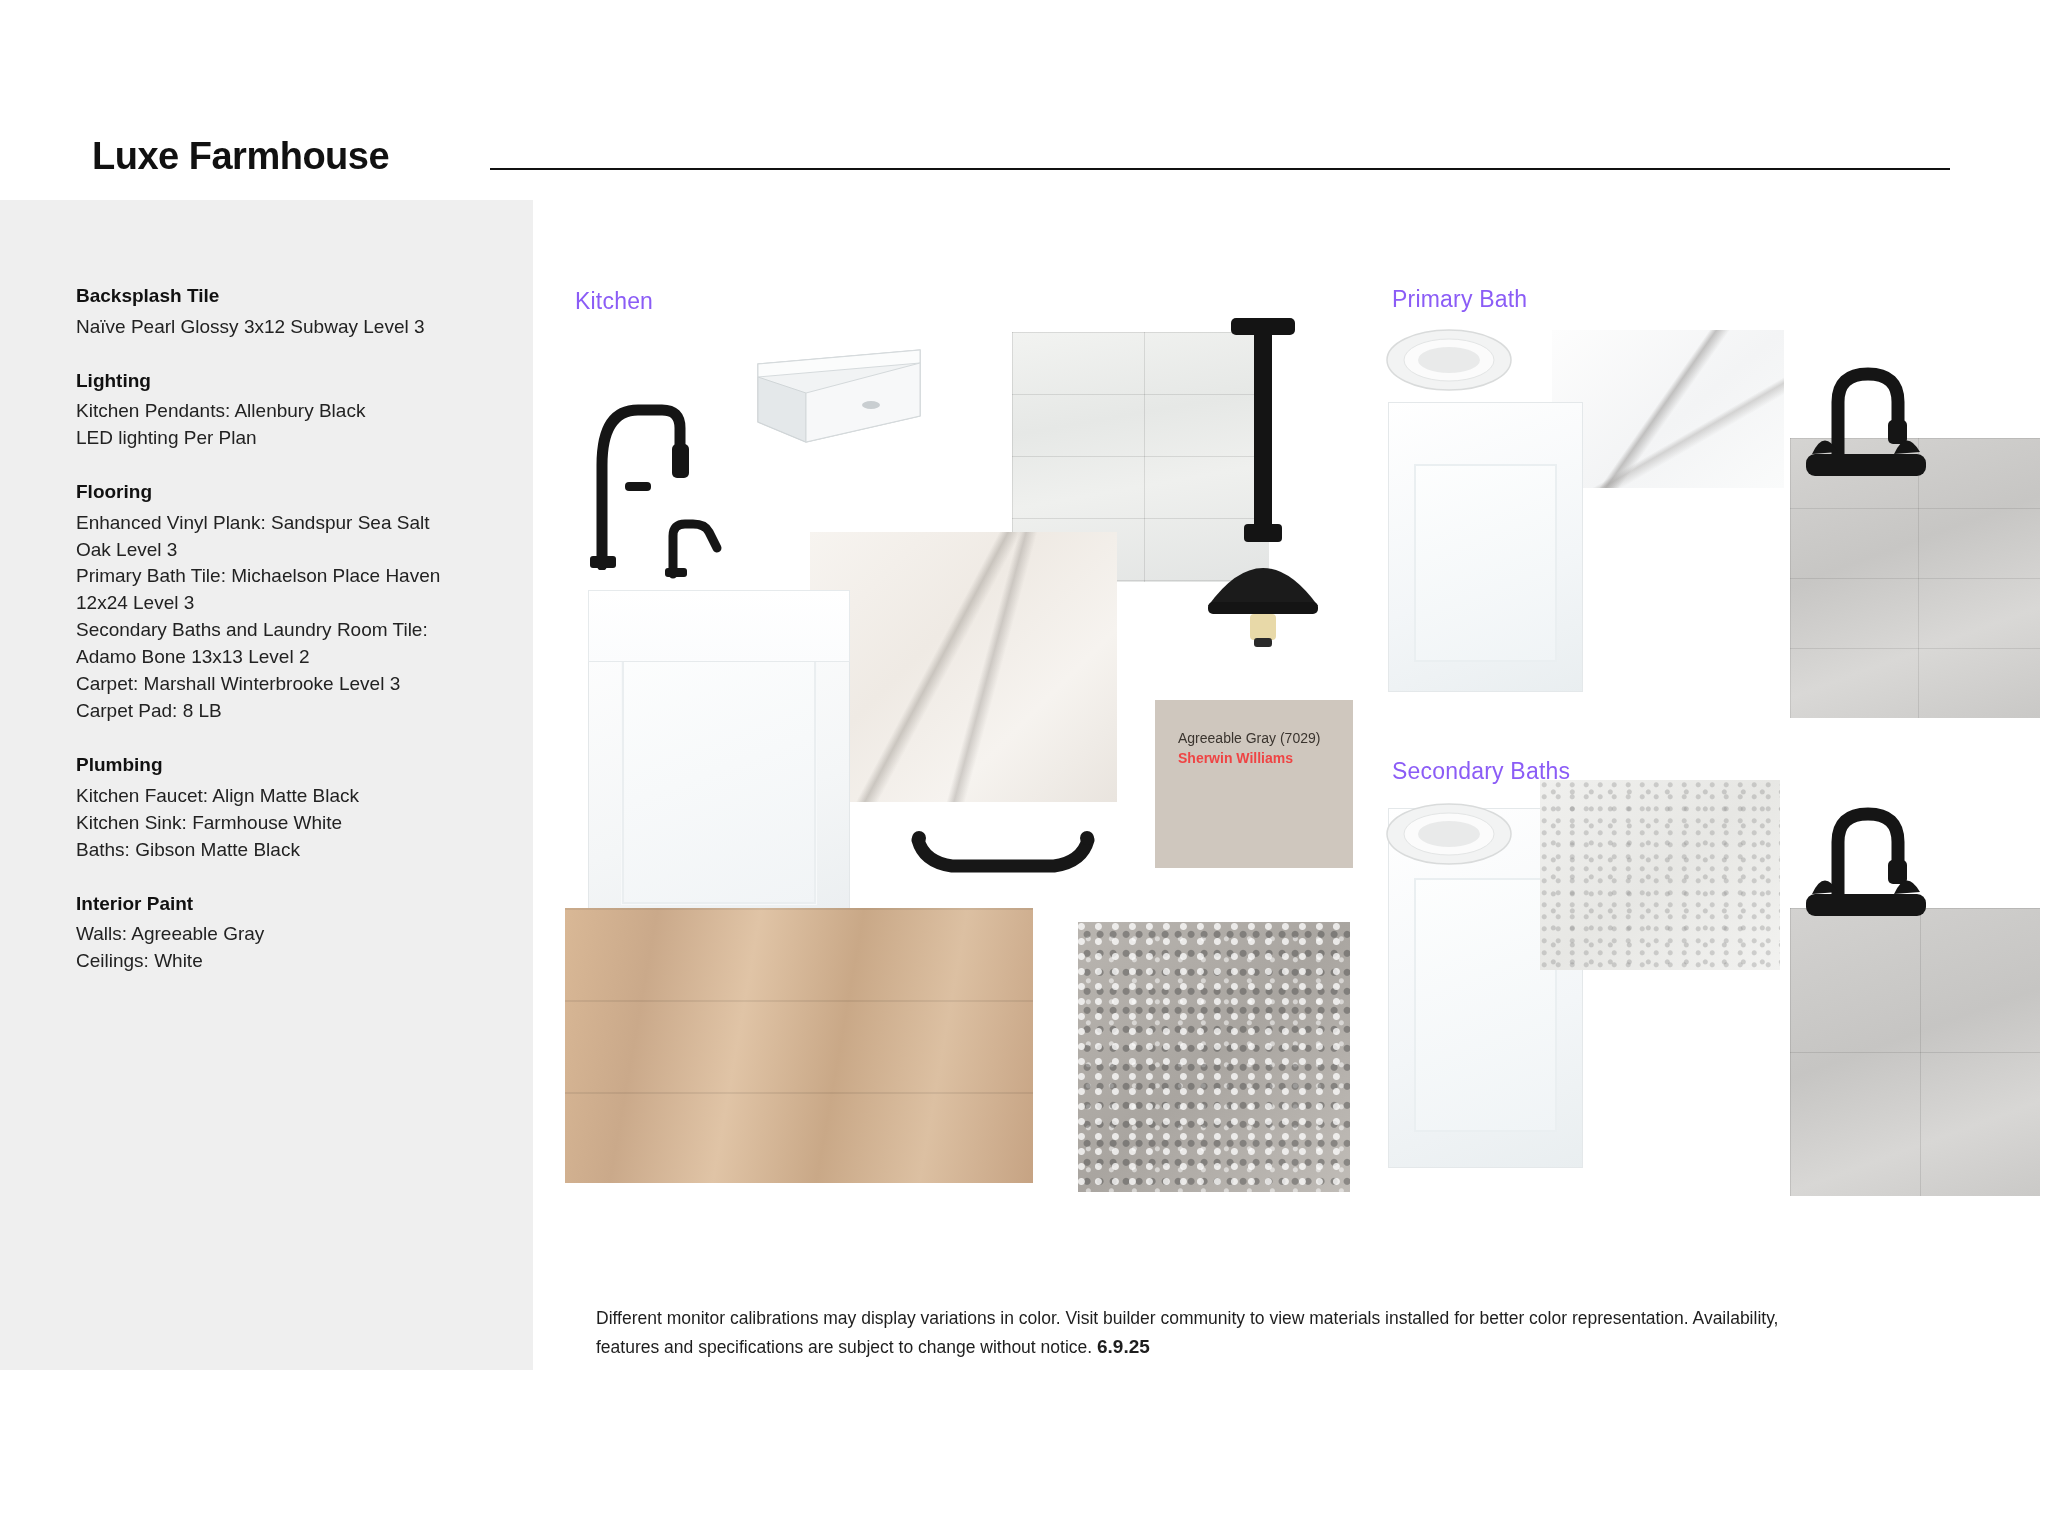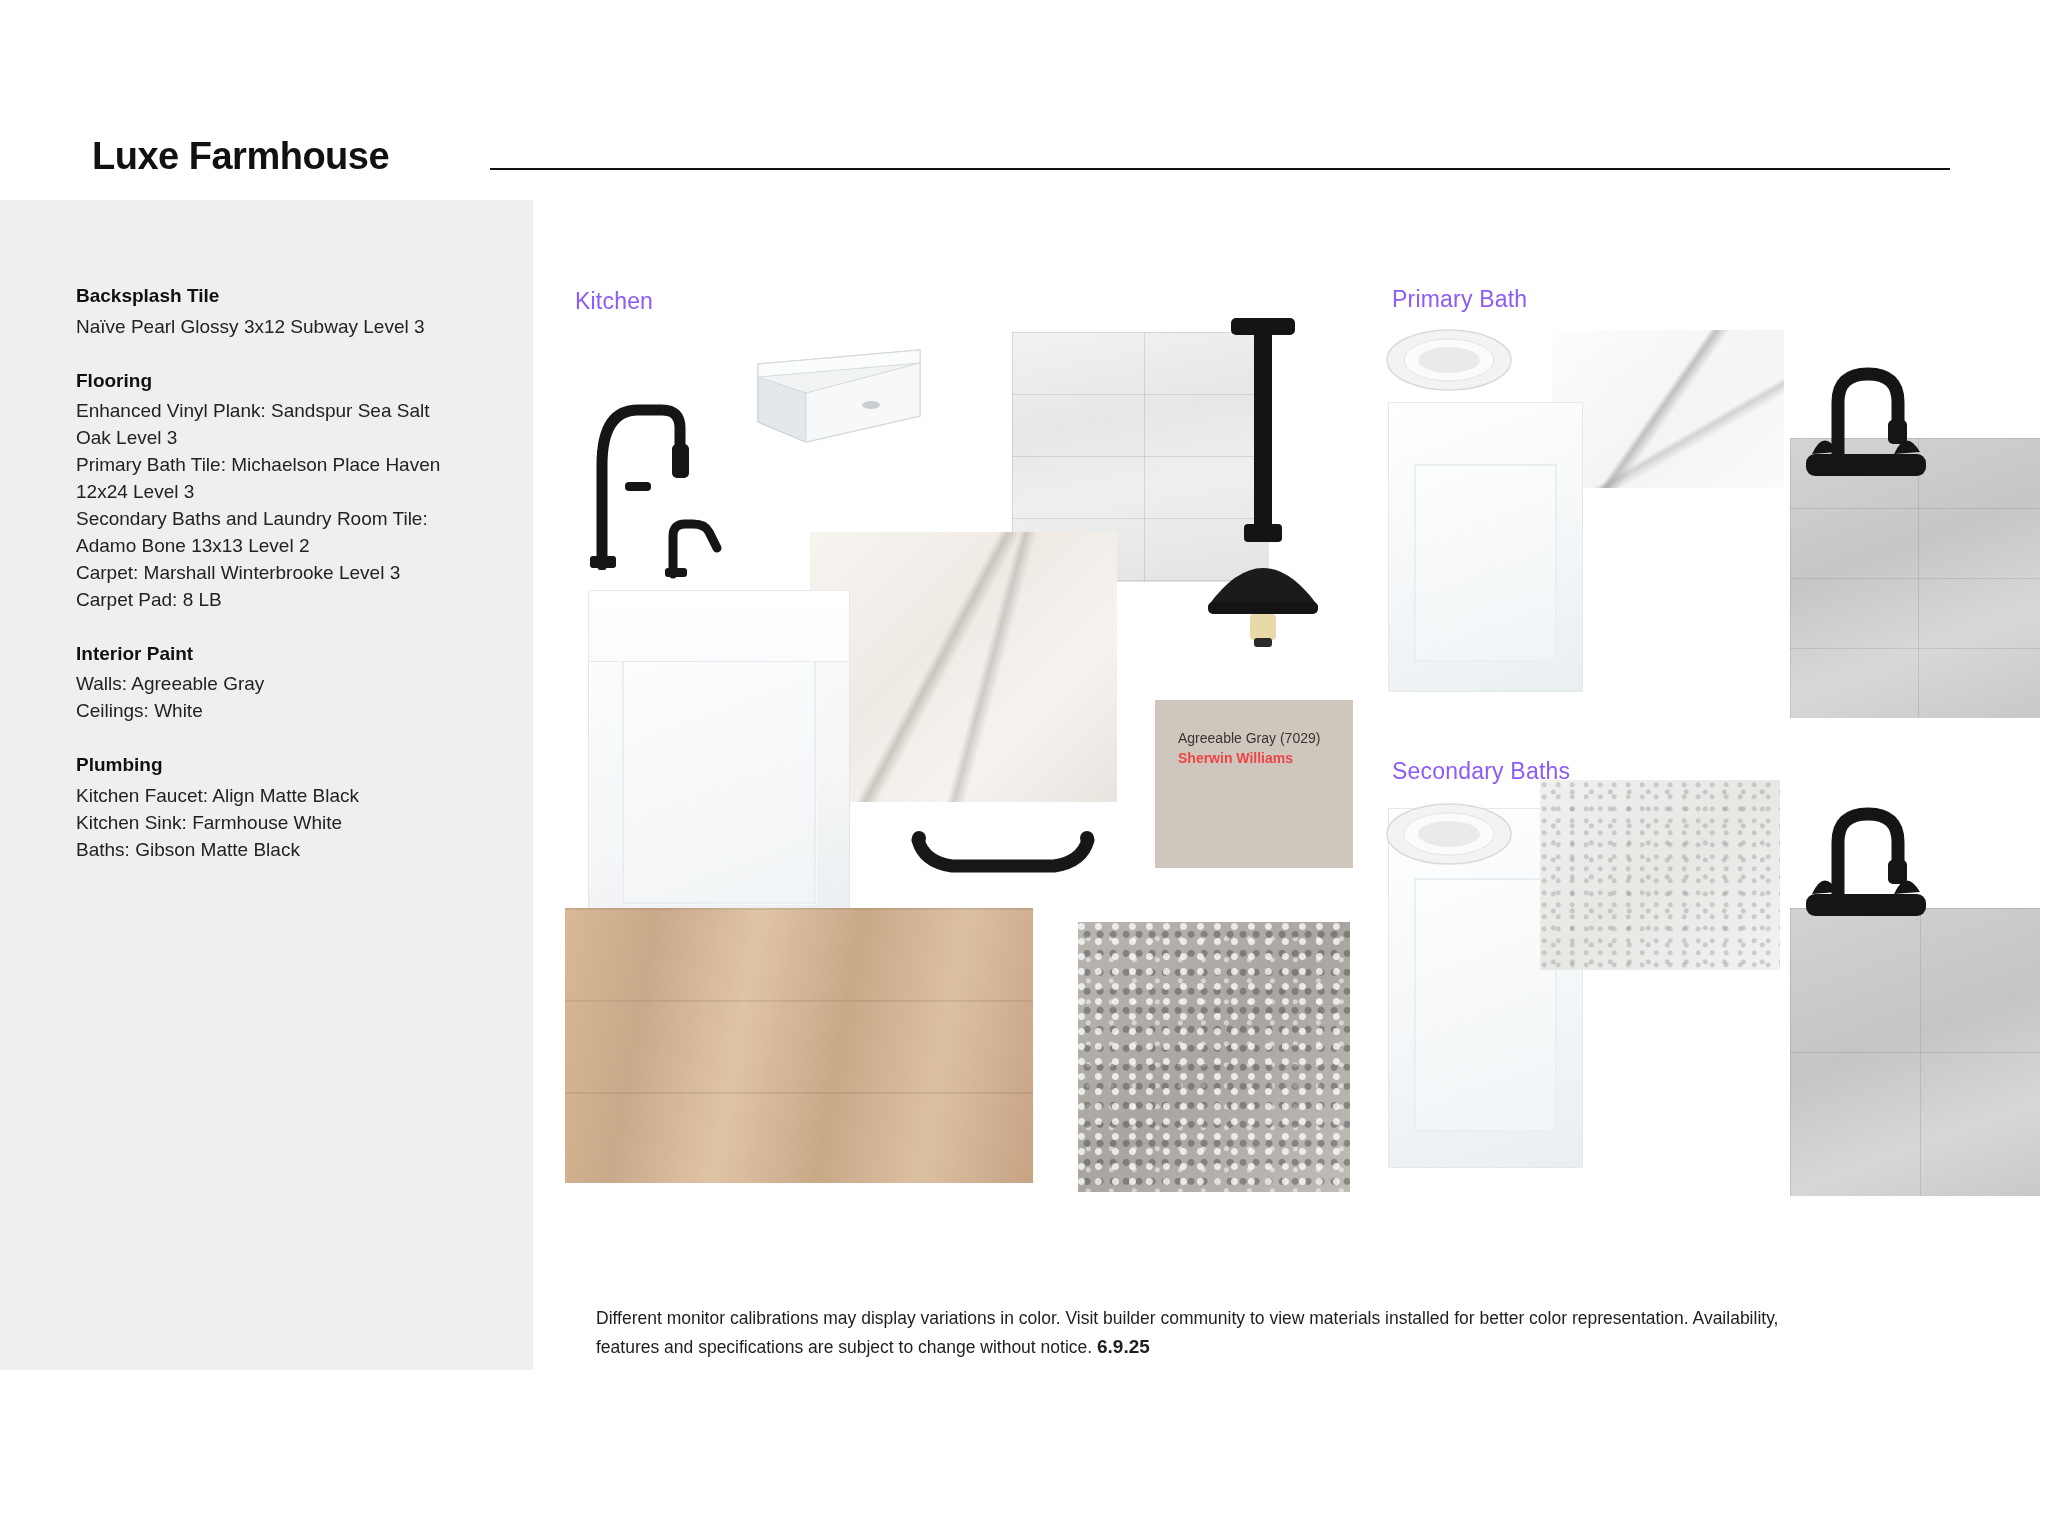--- a/index.html
+++ b/index.html
@@ -230,44 +230,49 @@
 <div id="spec-panel"></div>
 <div id="spec-list">
 
 
 
   <div class="spec-group">
     <div class="spec-heading">Backsplash Tile</div>
     <div class="spec-line">Naïve Pearl Glossy 3x12 Subway Level 3</div>
   </div>
 
+  <div class="spec-group">
+    <div class="spec-heading">Lighting</div>
+    <div class="spec-line">Kitchen Pendants: Allenbury Black</div>
+    <div class="spec-line">LED lighting Per Plan</div>
+  </div>
 
   <div class="spec-group">
     <div class="spec-heading">Flooring</div>
     <div class="spec-line">Enhanced Vinyl Plank: Sandspur Sea Salt</div>
     <div class="spec-line">Oak Level 3</div>
     <div class="spec-line">Primary Bath Tile: Michaelson Place Haven</div>
     <div class="spec-line">12x24 Level 3</div>
     <div class="spec-line">Secondary Baths and Laundry Room Tile:</div>
     <div class="spec-line">Adamo Bone 13x13 Level 2</div>
     <div class="spec-line">Carpet: Marshall Winterbrooke Level 3</div>
     <div class="spec-line">Carpet Pad:  8 LB</div>
   </div>
 
   <div class="spec-group">
-    <div class="spec-heading">Interior Paint</div>
-    <div class="spec-line">Walls: Agreeable Gray</div>
-    <div class="spec-line">Ceilings: White</div>
-  </div>
-
-  <div class="spec-group">
     <div class="spec-heading">Plumbing</div>
     <div class="spec-line">Kitchen Faucet: Align Matte Black</div>
     <div class="spec-line">Kitchen Sink: Farmhouse White</div>
     <div class="spec-line">Baths: Gibson Matte Black</div>
+  </div>
+
+  <div class="spec-group">
+    <div class="spec-heading">Interior Paint</div>
+    <div class="spec-line">Walls: Agreeable Gray</div>
+    <div class="spec-line">Ceilings: White</div>
   </div>
 
 </div>
 
 <div class="board-label" id="label-kitchen">Kitchen</div>
 <div class="board-label" id="label-primary-bath">Primary Bath</div>
 <div class="board-label" id="label-secondary-baths">Secondary Baths</div>
 
 <div class="swatch" id="kitchen-backsplash-tile"></div>
 <div class="swatch" id="kitchen-quartz-slab"></div>

